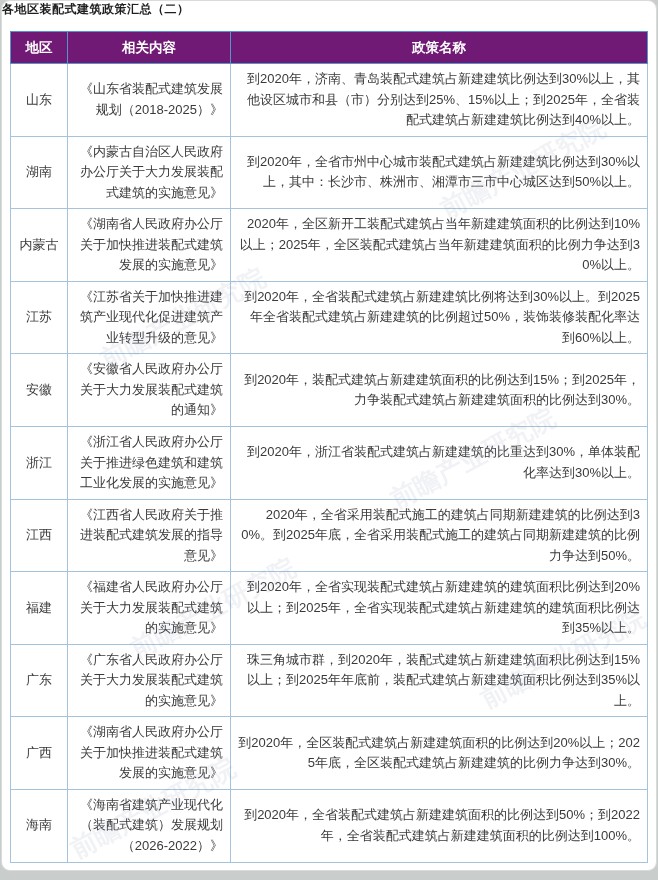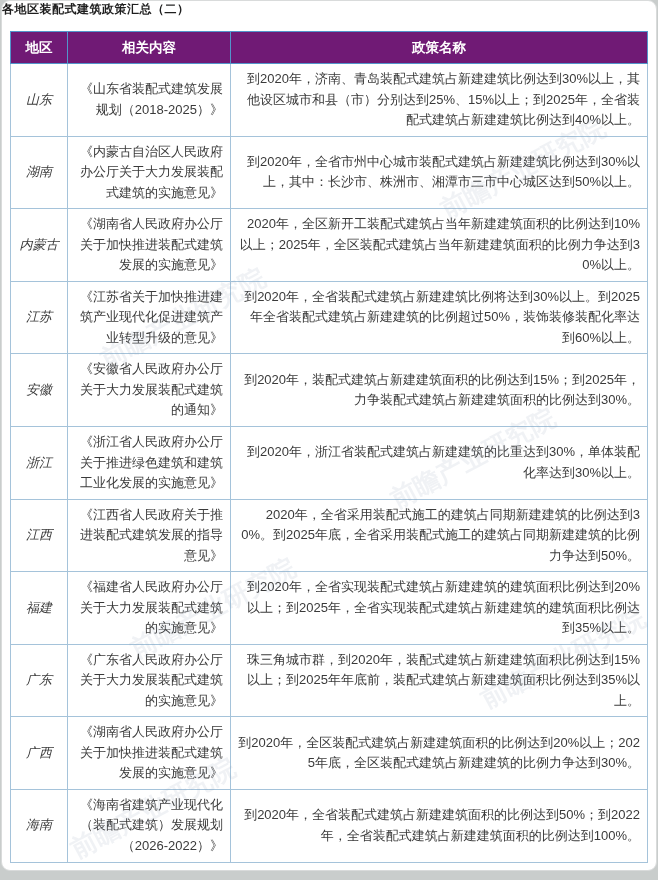--- a/index.html
+++ b/index.html
@@ -51,21 +51,21 @@
   }
   table.policy-table td {
     border: 1px solid #a5c3da;
     font-size: 13px;
     color: #3a3a3a;
     line-height: 1.58;
     padding: 5px 7px;
     vertical-align: middle;
     word-break: break-all;
   }
-  td.cell-region { text-align: center; padding: 5px 2px; font-style: italic; }
+  td.cell-region { text-align: center; padding: 5px 2px; }
   td.cell-policy { text-align: right;   padding: 5px 4px 5px 6px; }
   td.cell-content{ text-align: right; margin-left: 22px; }
   .watermark {
     position: absolute;
     font-size: 26px;
     color: rgba(130, 150, 170, 0.12);
     transform: rotate(-28deg);
     white-space: nowrap;
     pointer-events: none;
     font-weight: bold;

